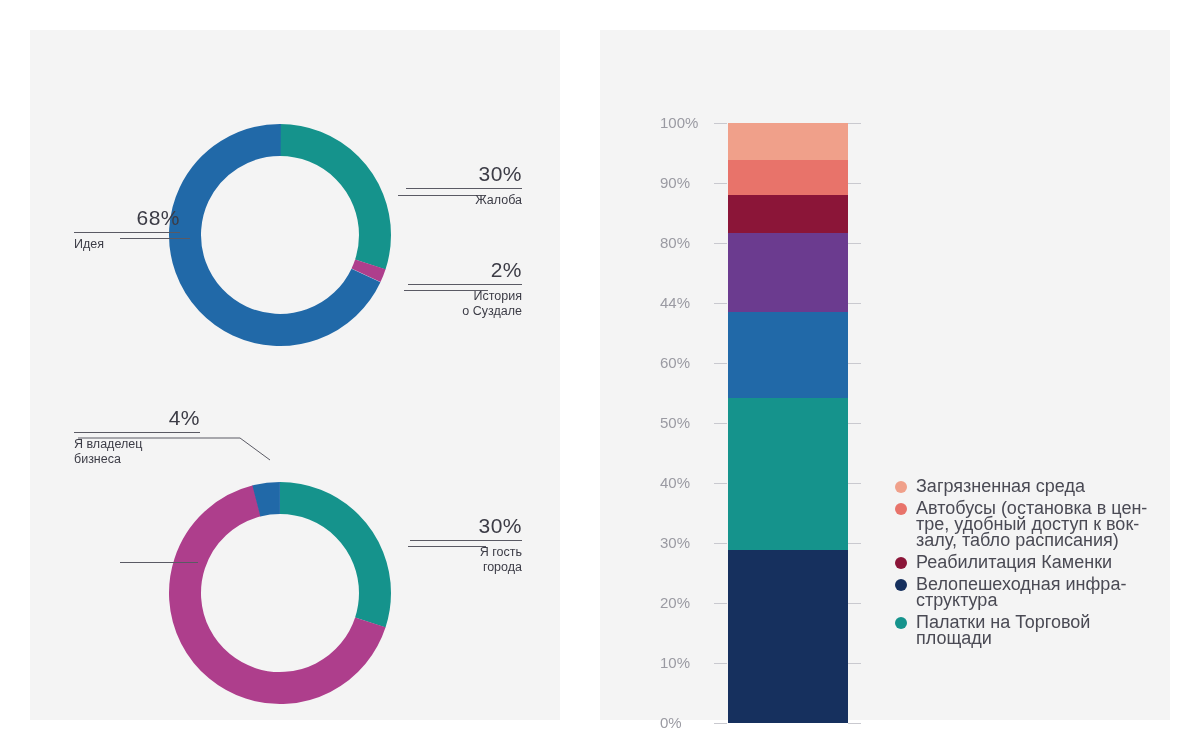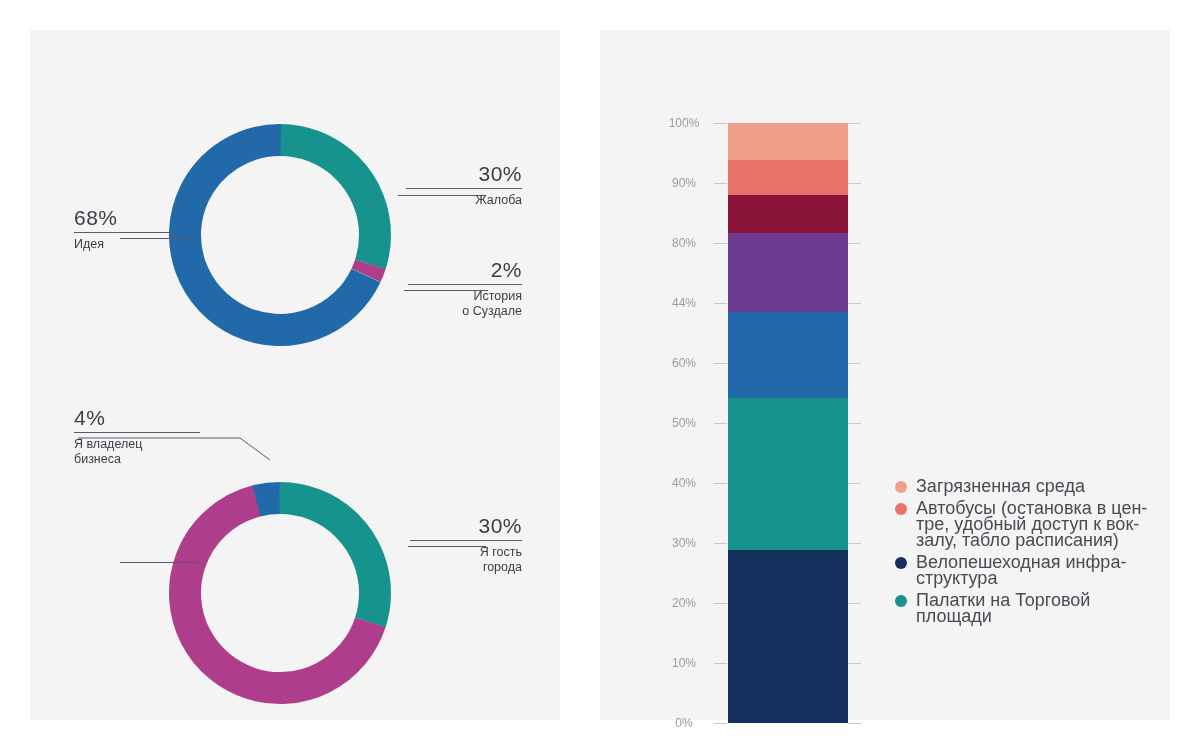--- a/index.html
+++ b/index.html
@@ -35,31 +35,31 @@
   }
   .callout .rule {
     height: 1px; background: #5a5a64; margin-top: 2px;
   }
   .callout .lbl {
     font-size: 12.5px; color: #3c3c46; line-height: 15px;
     margin-top: 4px; white-space: pre-line;
   }
   .callout.right .pct { text-align: right; }
   .callout.right .lbl { text-align: right; }
-  .callout.left .pct  { text-align: left; }
+  .callout.left .pct  { text-align: right; }
   .callout.left .lbl  { text-align: left; }
 
   .leader { position:absolute; background:#5a5a64; height:1px; }
   .leader-svg { position:absolute; overflow:visible; }
 
   
   .bar-area { position: absolute; left: 660px; top: 60px; width: 260px; height: 660px; }
   .axis-label {
-    position: absolute; right: 0; width: 46px; text-align: center;
-    font-size: 12px; color: #9a9aa2; line-height: 12px;
+    position: absolute; right: 0; width: 46px; text-align: left;
+    font-size: 15px; color: #9a9aa2; line-height: 12px;
   }
   .tick-left { position:absolute; width: 13px; height:1px; background:#c9c9cf; }
   .tick-right{ position:absolute; width: 13px; height:1px; background:#c9c9cf; }
   .stack { position:absolute; }
   .seg { position:absolute; left:0; width:100%; }
 
   
   .legend { position: absolute; left: 895px; top: 478px; width: 260px; }
   .legend-item { display: flex; align-items: flex-start; margin-bottom: 6px; }
   .swatch {
@@ -212,20 +212,24 @@
         <span class="legend-text">Загрязненная  среда</span>
       </div>
 
       <div class="legend-item">
         <span class="swatch" style="background:#e8736a;"></span>
         <span class="legend-text">Автобусы (остановка в цен-
 тре, удобный доступ к вок-
 залу, табло расписания)</span>
       </div>
 
+      <div class="legend-item">
+        <span class="swatch" style="background:#8b1538;"></span>
+        <span class="legend-text">Реабилитация Каменки</span>
+      </div>
 
 
 
       <div class="legend-item">
         <span class="swatch" style="background:#16305e;"></span>
         <span class="legend-text">Велопешеходная инфра-
 структура</span>
       </div>
 
       <div class="legend-item">

